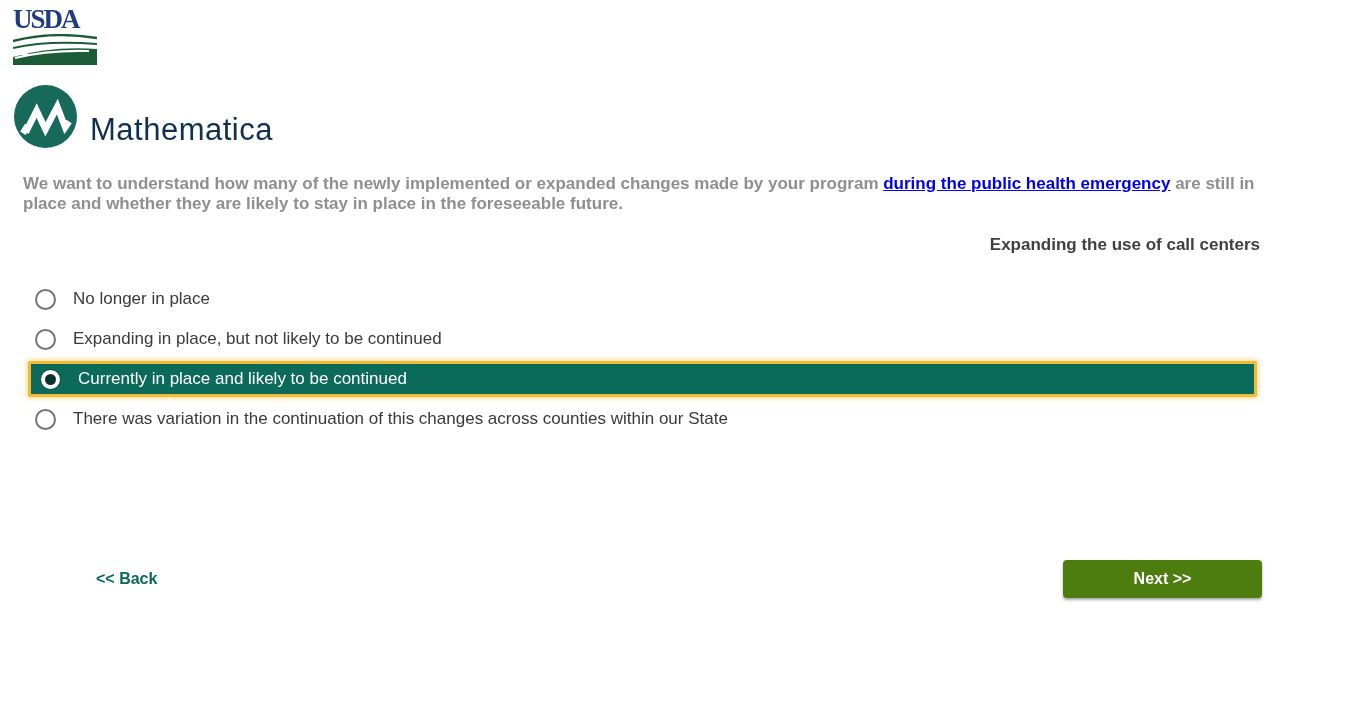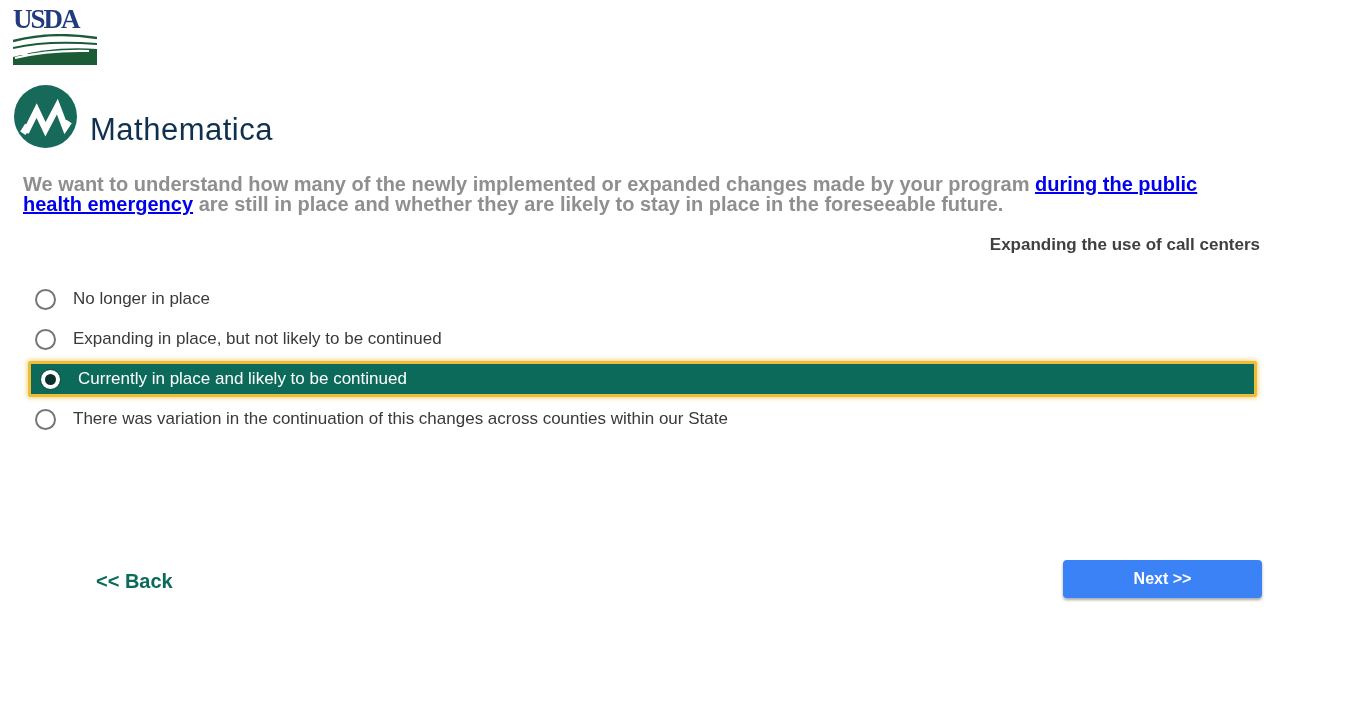--- a/index.html
+++ b/index.html
@@ -35,21 +35,21 @@
     font-weight: 500;
     letter-spacing: 0.5px;
     color: #10304f;
   }
   
   .content {
     position: absolute; left: 23px; top: 174px;
     width: 1237px;
   }
   .para {
-    font-size: 20px;
+    font-size: 17px;
     font-weight: 600;
     line-height: 20px;
     color: #8f8f8f;
   }
   .para + .para { margin-top: 20px; }
   .phe-link {
     color: #0000ee;
     font-weight: 700;
     text-decoration: underline;
     cursor: pointer;
@@ -105,32 +105,32 @@
     background: #07332c;
   }
   .option-row.selected .option-label { color: #ffffff; }
   
   .nav-row {
     position: absolute; left: 0; top: 557px;
     width: 1350px;
   }
   .back-link {
     position: absolute; left: 96px; top: 13px;
-    font-size: 20px;
+    font-size: 16px;
     font-weight: 700;
     color: #0b6a59;
     text-decoration: none;
     cursor: pointer;
     background: none; border: none;
     font-family: "Liberation Sans", sans-serif;
   }
   .next-button {
     position: absolute; left: 1063px; top: 3px;
     width: 199px; height: 38px;
-    background: #3b82f6;
+    background: #4d7c0f;
     color: #ffffff;
     font-size: 16px;
     font-weight: 700;
     font-family: "Liberation Sans", sans-serif;
     border: none;
     border-radius: 4px;
     box-shadow: 0 2px 3px rgba(0,0,0,0.35);
     cursor: pointer;
   }
 </style>

